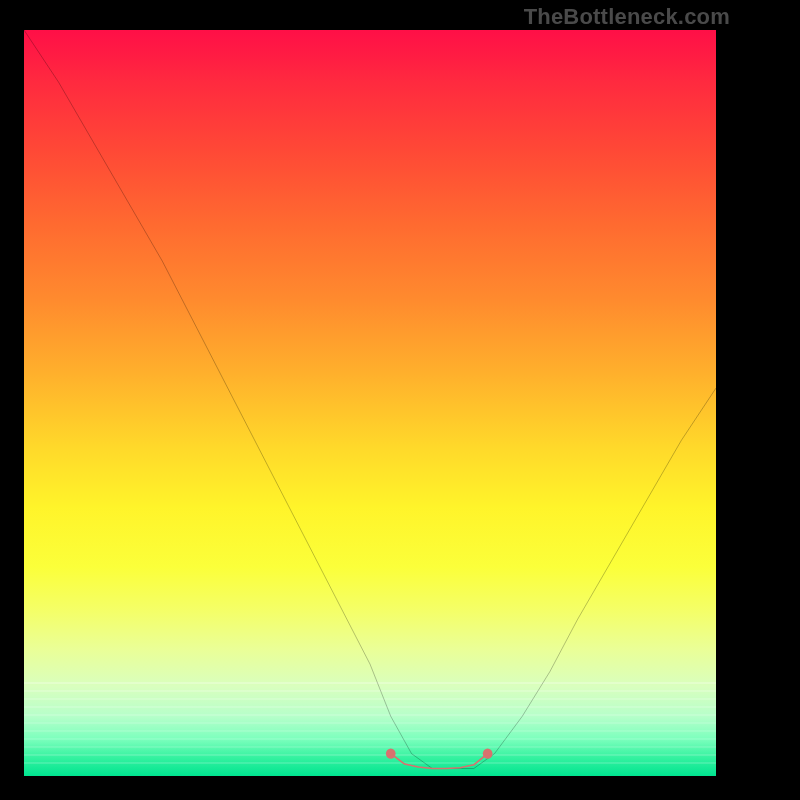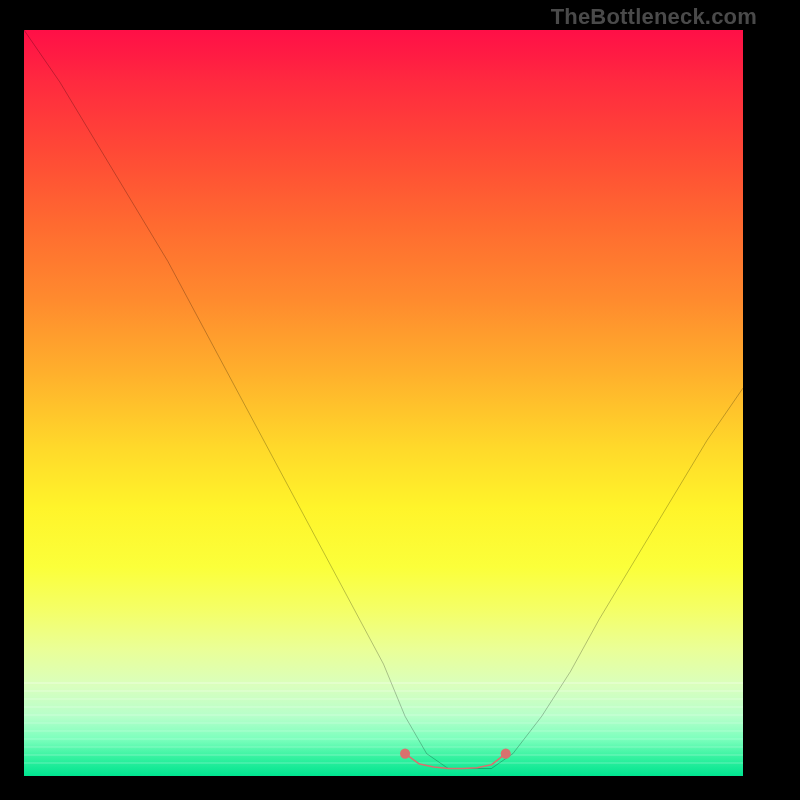--- a/index.html
+++ b/index.html
@@ -9,21 +9,20 @@
     height: 800px;
     background: #000;
     overflow: hidden;
     font-family: Arial, Helvetica, sans-serif;
   }
   .frame {
     position: relative;
     width: 740px;
     height: 800px;
     background: #000;
-    padding-left: 27px;
   }
   .watermark {
     position: absolute;
     top: 4px;
     right: 10px;
     color: #4a4a4a;
     font-size: 22px;
     font-weight: 600;
     letter-spacing: 0.2px;
     z-index: 10;

